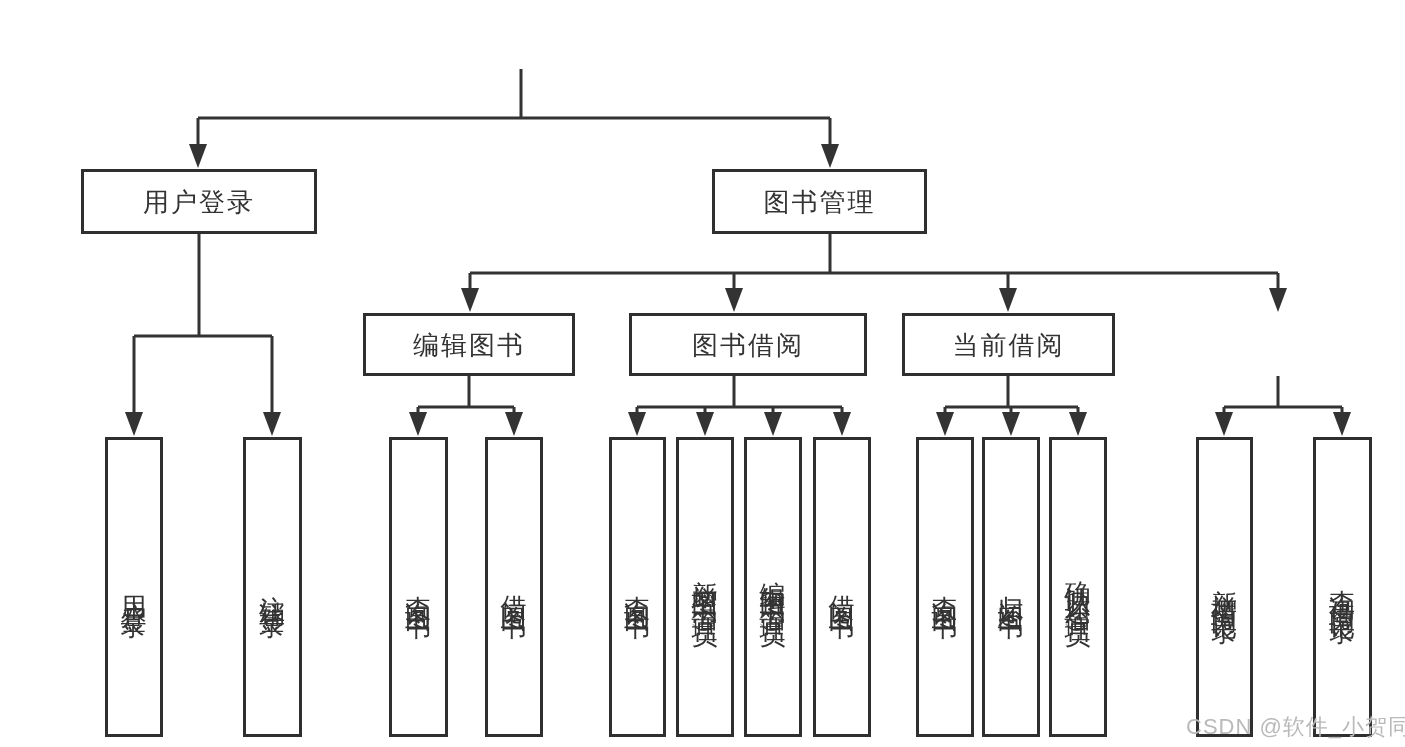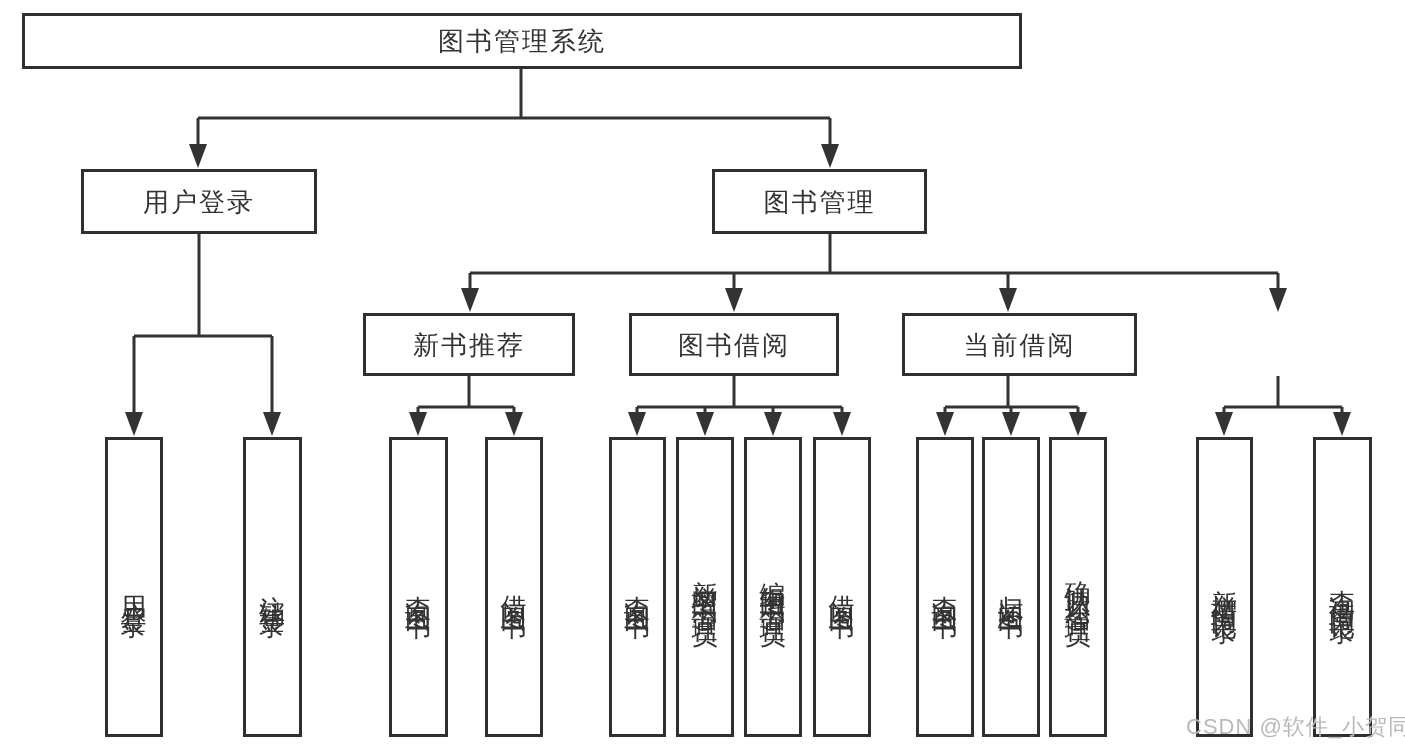--- a/index.html
+++ b/index.html
@@ -93,28 +93,27 @@
       <polygon points="764,412 782,412 773,436"></polygon>
       <polygon points="833,412 851,412 842,436"></polygon>
       <polygon points="936,412 954,412 945,436"></polygon>
       <polygon points="1002,412 1020,412 1011,436"></polygon>
       <polygon points="1069,412 1087,412 1078,436"></polygon>
       <polygon points="1215,412 1233,412 1224,436"></polygon>
       <polygon points="1333,412 1351,412 1342,436"></polygon>
     </g>
   </svg>
 
-  <div class="node" style="left:22px; top:13px; width:1000px; height:56px">图书管理系统</div>
 
   <div class="node" style="left:81px; top:169px; width:236px; height:65px">用户登录</div>
   <div class="node" style="left:712px; top:169px; width:215px; height:65px">图书管理</div>
 
-  <div class="node" style="left:363px; top:313px; width:212px; height:63px">新书推荐</div>
-  <div class="node" style="left:629px; top:313px; width:210px; height:63px">图书借阅</div>
-  <div class="node" style="left:902px; top:313px; width:235px; height:63px">当前借阅</div>
+  <div class="node" style="left:363px; top:313px; width:212px; height:63px">编辑图书</div>
+  <div class="node" style="left:629px; top:313px; width:238px; height:63px">图书借阅</div>
+  <div class="node" style="left:902px; top:313px; width:213px; height:63px">当前借阅</div>
 
   <div class="node vnode" style="left:105px; top:437px; width:58px; height:300px">用户登录</div>
   <div class="node vnode" style="left:243px; top:437px; width:59px; height:300px">注销登录</div>
 
   <div class="node vnode" style="left:389px; top:437px; width:59px; height:300px">查询图书</div>
   <div class="node vnode" style="left:485px; top:437px; width:58px; height:300px">借阅图书</div>
 
   <div class="node vnode" style="left:609px; top:437px; width:57px; height:300px">查询图书</div>
   <div class="node vnode" style="left:676px; top:437px; width:58px; height:300px">新增图书（管理员）</div>
   <div class="node vnode" style="left:744px; top:437px; width:58px; height:300px">编辑图书（管理员）</div>

